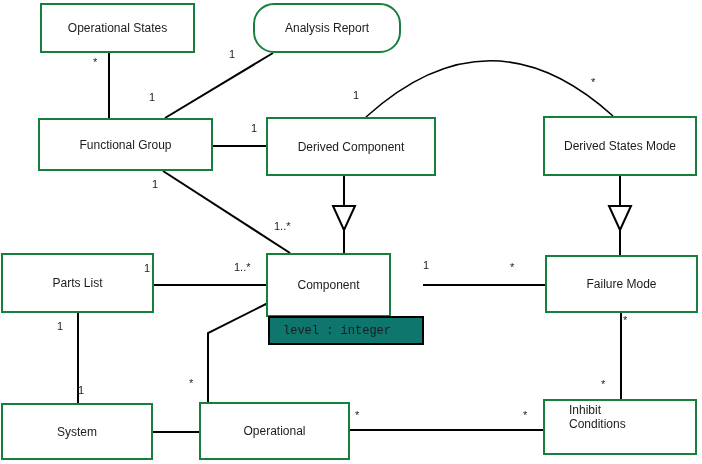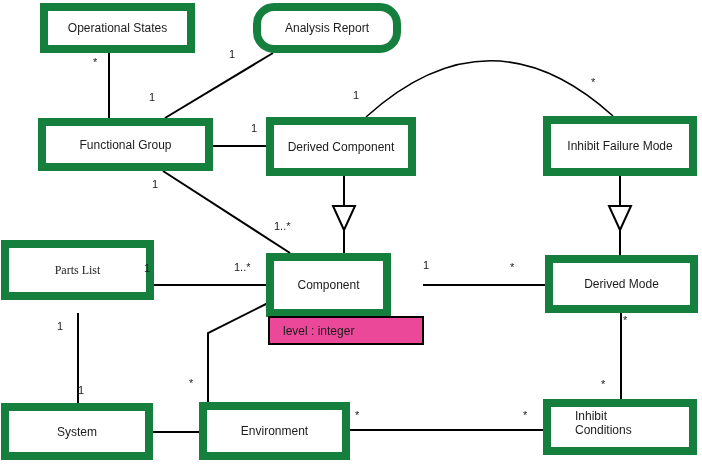--- a/index.html
+++ b/index.html
@@ -18,46 +18,47 @@
     background: #ffffff;
   }
   #connector-layer {
     position: absolute;
     left: 0; top: 0;
     z-index: 1;
   }
   .class-box {
     position: absolute;
     box-sizing: border-box;
-    border: 8px solid #15803d;
+    border: 2px solid #15803d;
     background: #ffffff;
     display: flex;
     align-items: center;
     justify-content: center;
     z-index: 2;
     font-size: 12px;
     color: #1c1c1c;
     text-align: center;
   }
   .class-box.align-top-left {
     align-items: flex-start;
     justify-content: flex-start;
     text-align: left;
   }
   .attr-box {
     position: absolute;
     box-sizing: border-box;
     border: 2px solid #000000;
-    background: #ec4899;
+    background: #0f766e;
     display: flex;
     align-items: center;
     z-index: 2;
     font-size: 12px;
     color: #1c1c1c;
     padding-left: 13px;
+    font-family: Liberation Mono, monospace;
   }
   .mult-label {
     position: absolute;
     z-index: 3;
     font-size: 11px;
     color: #1c1c1c;
     white-space: nowrap;
     line-height: 13px;
   }
   .wrap-label {
@@ -112,49 +113,49 @@
   </div>
 
   <div class="class-box" style="left:253px; top:3px; width:148px; height:50px;border-radius:21px;">
     <span>Analysis Report</span>
   </div>
 
   <div class="class-box" style="left:38px; top:118px; width:175px; height:53px;">
     <span>Functional Group</span>
   </div>
 
-  <div class="class-box" style="left:266px; top:117px; width:150px; height:59px;">
+  <div class="class-box" style="left:266px; top:117px; width:170px; height:59px;">
     <span>Derived Component</span>
   </div>
 
   <div class="class-box" style="left:543px; top:116px; width:154px; height:60px;">
-    <span>Inhibit Failure Mode</span>
+    <span>Derived States Mode</span>
   </div>
 
-  <div class="class-box" style="left:1px; top:240px; width:153px; height:60px;font-family:Liberation Serif, serif;">
+  <div class="class-box" style="left:1px; top:253px; width:153px; height:60px;">
     <span>Parts List</span>
   </div>
 
   <div class="class-box" style="left:266px; top:253px; width:125px; height:64px;">
     <span>Component</span>
   </div>
   <div class="attr-box" style="left:268px; top:316px; width:156px; height:29px;">
     <span>level : integer</span>
   </div>
 
   <div class="class-box" style="left:545px; top:255px; width:153px; height:58px;">
-    <span>Derived Mode</span>
+    <span>Failure Mode</span>
   </div>
 
   <div class="class-box" style="left:1px; top:403px; width:152px; height:57px;">
     <span>System</span>
   </div>
 
   <div class="class-box" style="left:199px; top:402px; width:151px; height:58px;">
-    <span>Environment</span>
+    <span>Operational</span>
   </div>
 
   <div class="class-box align-top-left" style="left:543px; top:399px; width:154px; height:56px;">
     <span class="wrap-label">Inhibit Conditions</span>
   </div>
 
   <span class="mult-label" style="left:93px; top:56px;">*</span>
 
   <span class="mult-label" style="left:149px; top:91px;">1</span>
   <span class="mult-label" style="left:229px; top:48px;">1</span>

